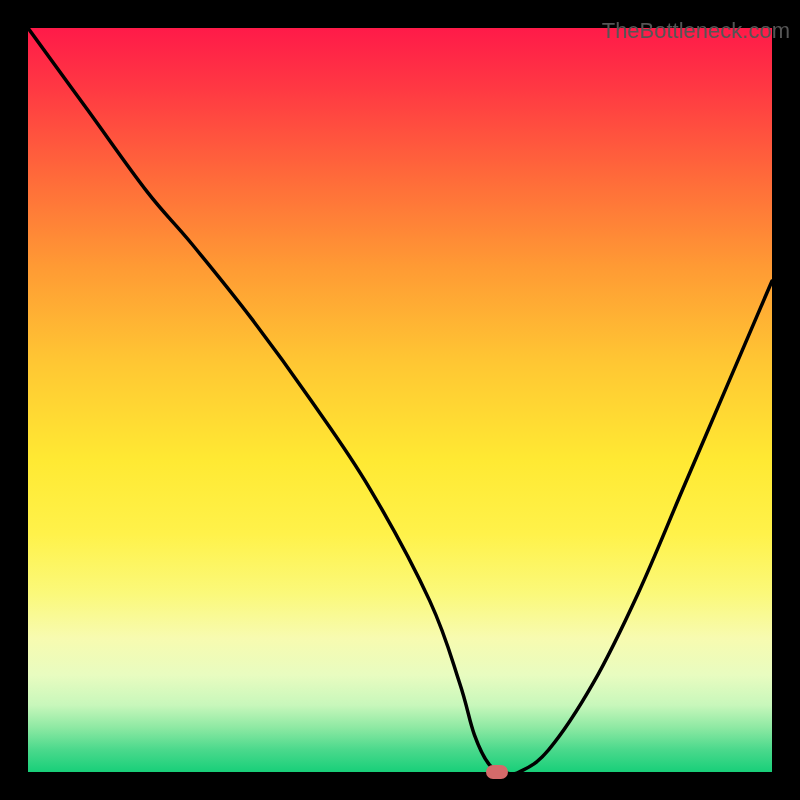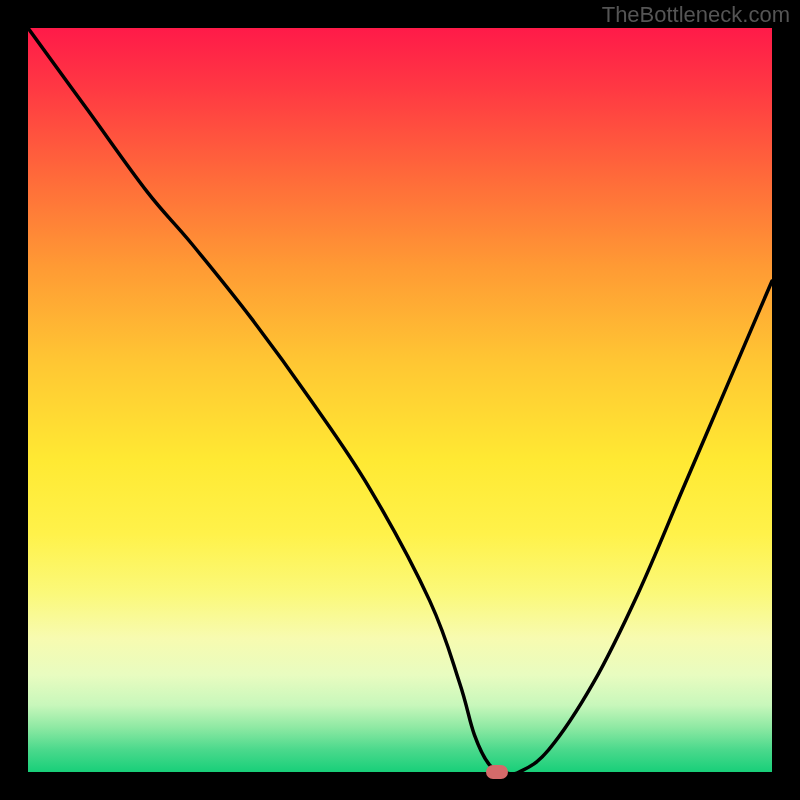--- a/index.html
+++ b/index.html
@@ -11,21 +11,21 @@
     font-family: Arial, Helvetica, sans-serif;
     overflow: hidden;
   }
   .container {
     position: relative;
     width: 800px;
     height: 800px;
   }
   .watermark {
     position: absolute;
-    top: 2px;
+    top: 18px;
     right: 10px;
     color: #555;
     font-size: 22px;
     font-weight: 500;
     z-index: 3;
     user-select: none;
   }
   .plot-area {
     position: absolute;
     left: 28px;

